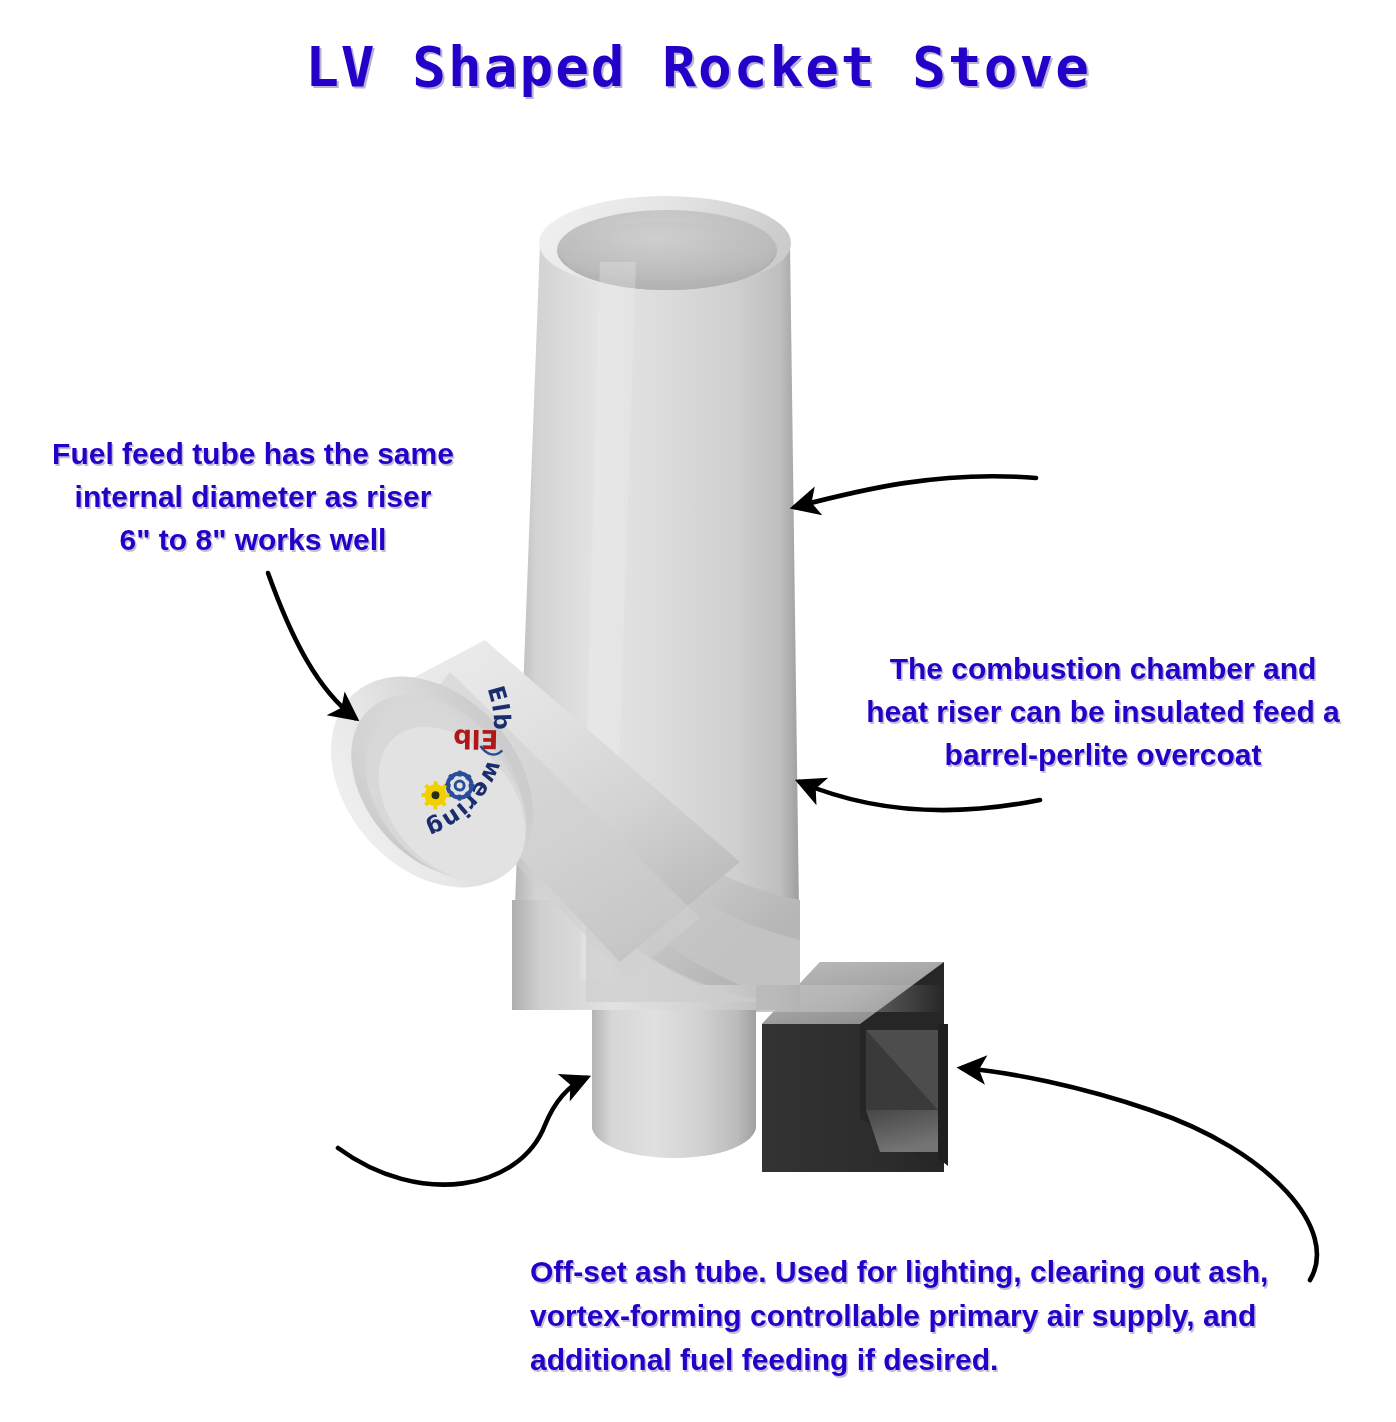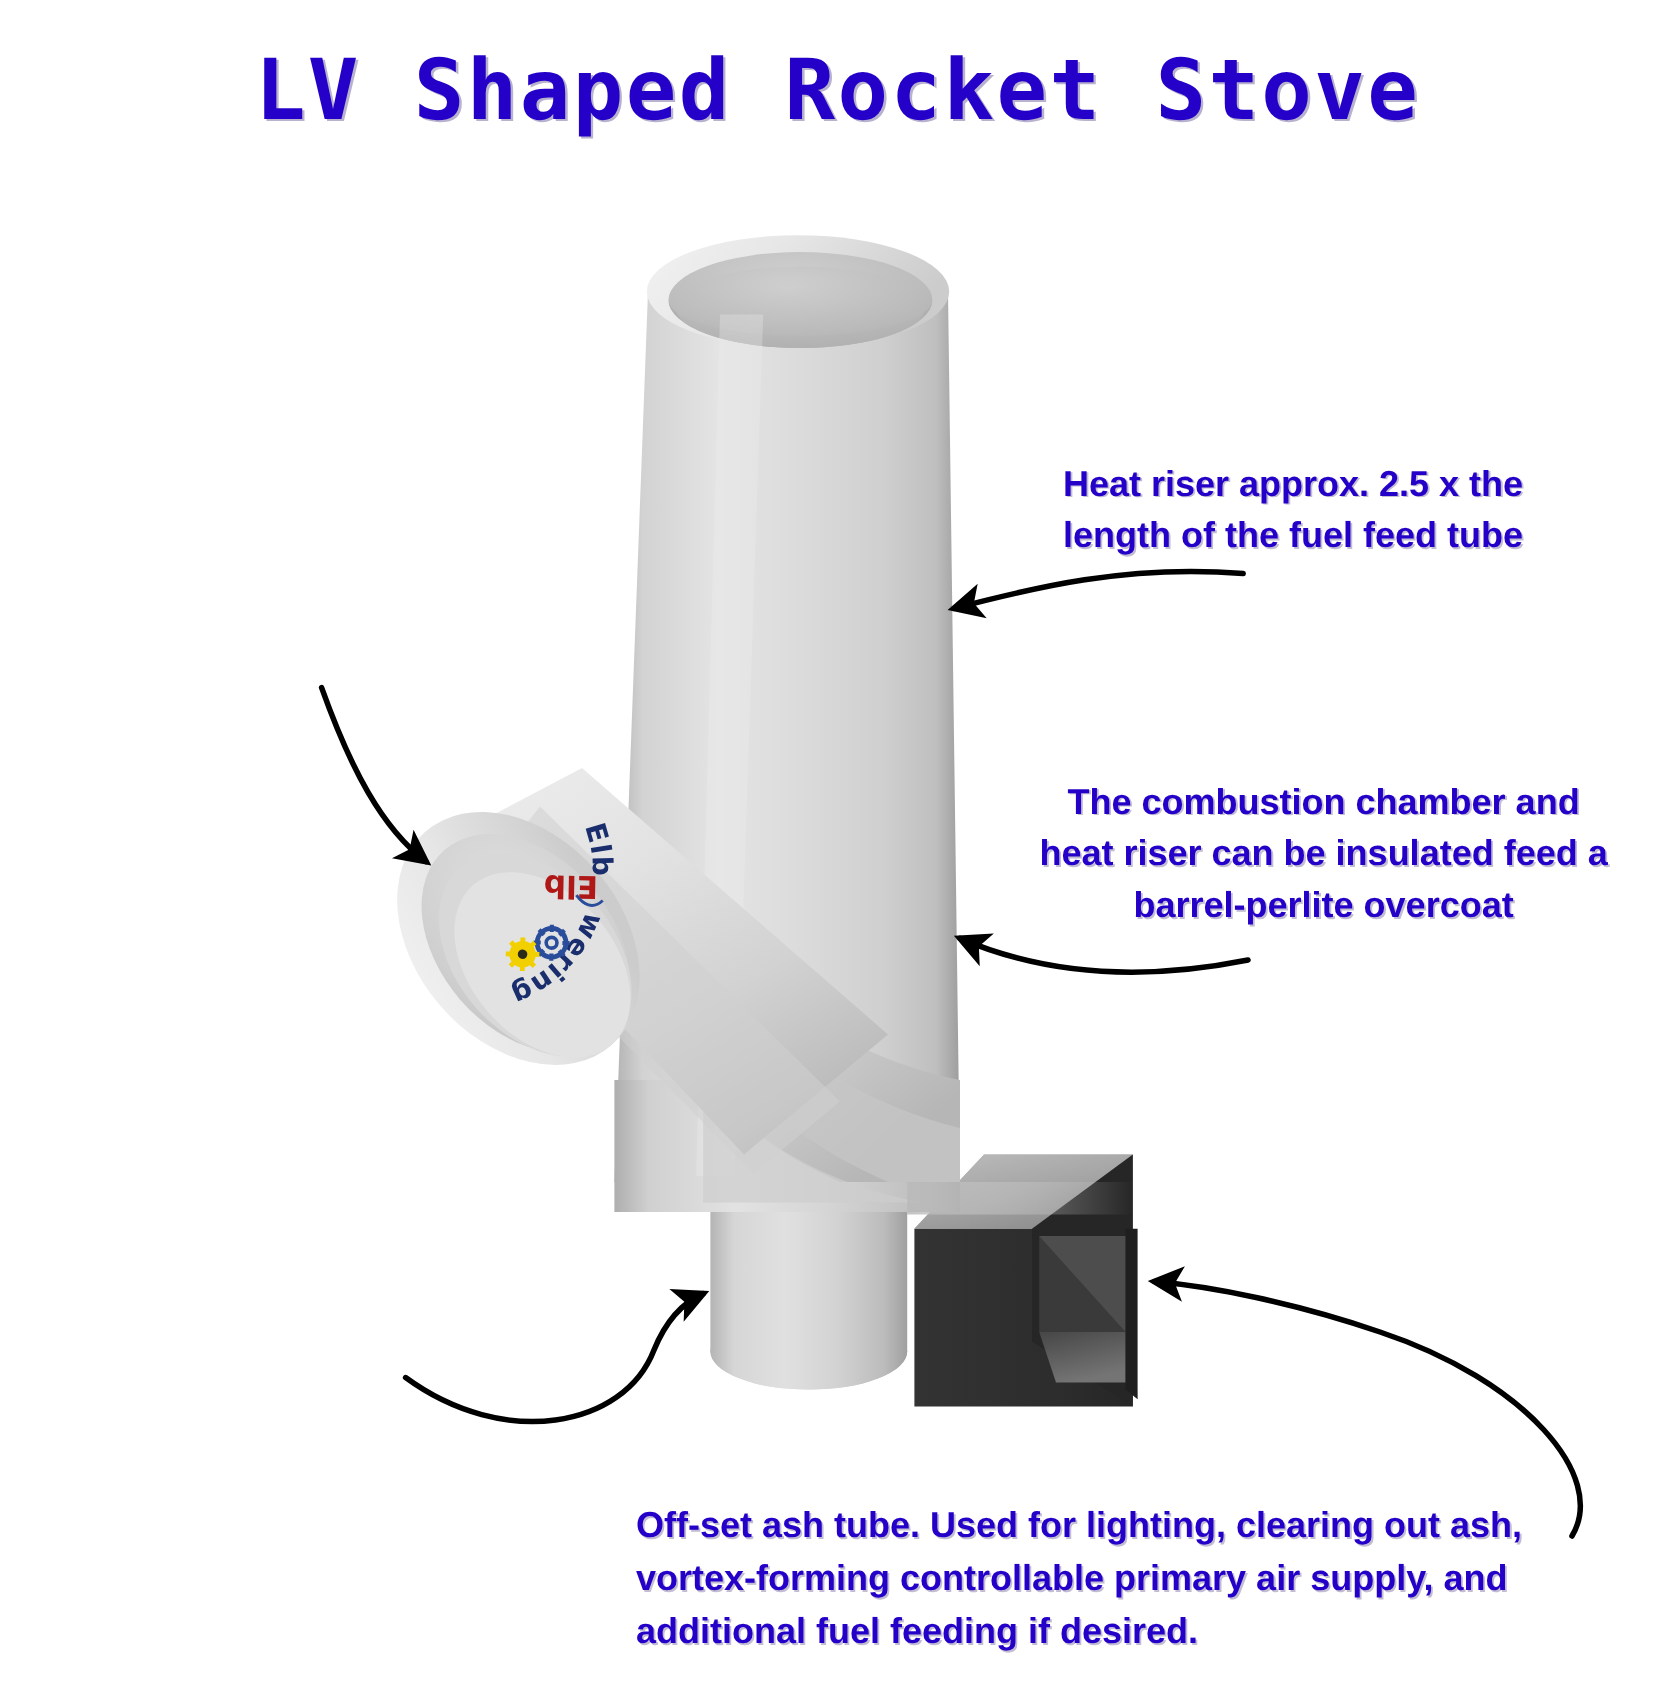--- a/index.html
+++ b/index.html
@@ -27,21 +27,21 @@
     height: 1422px;
   }
   
   .title {
     position: absolute;
     left: 0;
     top: 34px;
     width: 1396px;
     text-align: center;
     font-family: "DejaVu Sans Mono", monospace;
-    font-size: 70px;
+    font-size: 56px;
     font-weight: 700;
     letter-spacing: 2px;
     color: #2400c8;
     text-shadow: 2px 2px 0 #b9b2cf;
     white-space: nowrap;
   }
   
   .anno {
     position: absolute;
     color: #2400c8;
@@ -317,23 +317,24 @@
           <line x1="10" y1="-10" x2="5.7" y2="-5.7"></line>
         </g>
       </g>
 
       <text x="22" y="146" font-family="DejaVu Sans, sans-serif" font-size="26" font-weight="700" fill="#b01818">Elb</text>
 
       <path d="M 18 126 C 26 118 34 122 40 130" fill="none" stroke="#2a4d9b" stroke-width="2.4"></path>
     </g>
   </svg>
 
-  <div class="anno" id="anno-heat-riser">Heat riser approx. 2.5 x the
-length of the fuel feed tube</div>
-
+
+  <div class="anno" id="anno-fuel-feed">Fuel feed tube has the same
+internal diameter as riser
+6" to 8" works well</div>
 
   <div class="anno" id="anno-insulation">The combustion chamber and
 heat riser can be insulated feed a
 barrel-perlite overcoat</div>
 
 
   <div class="anno" id="anno-ash-tube">Off-set ash tube. Used for lighting, clearing out ash,
 vortex-forming controllable primary air supply, and
 additional fuel feeding if desired.</div>
 

